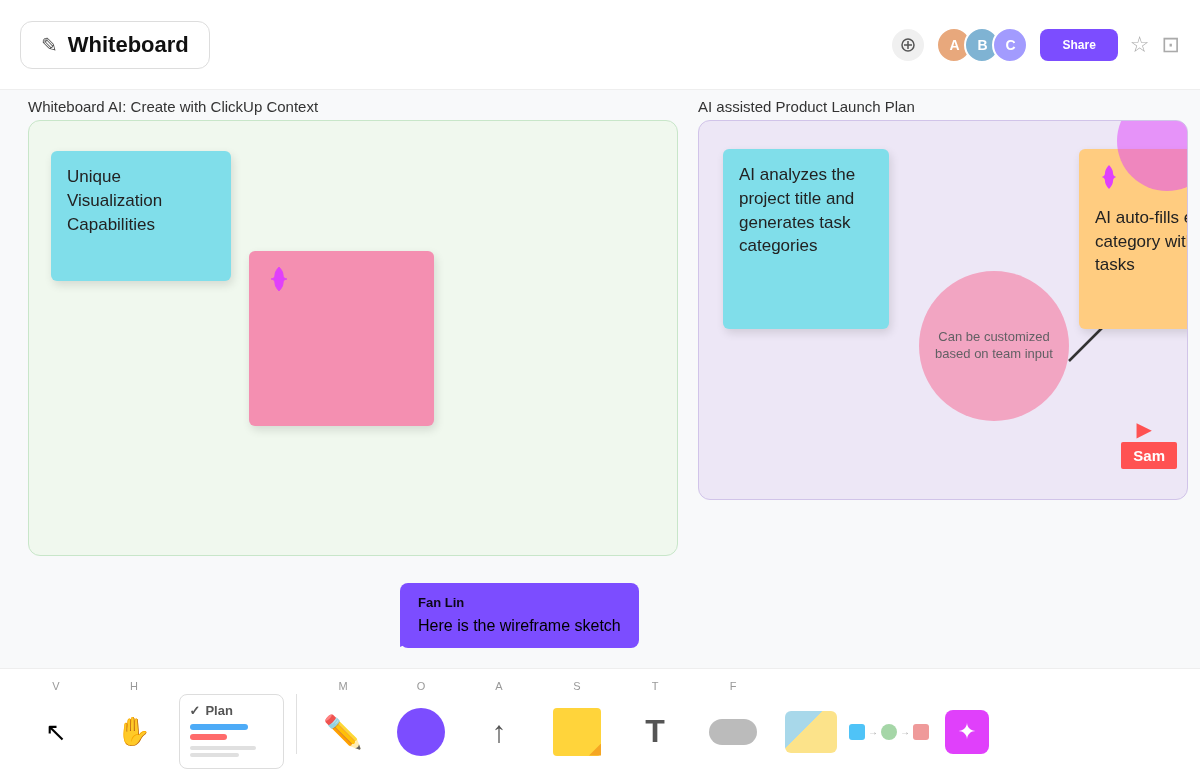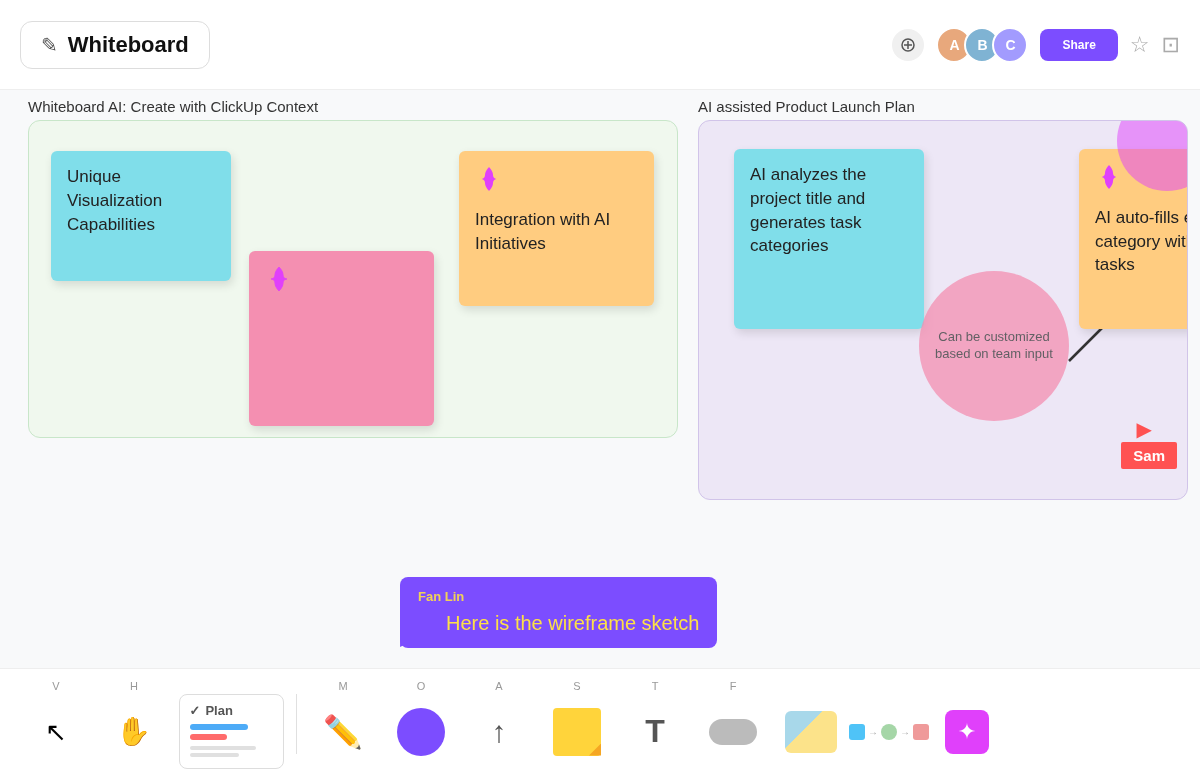--- a/index.html
+++ b/index.html
@@ -114,21 +114,21 @@
       font-weight: 500;
       position: absolute;
     }
 
     
     .left-board {
       position: absolute;
       left: 28px;
       top: 30px;
       width: 650px;
-      height: 318px;
+      height: 436px;
       background: #f0f8ee;
       border-radius: 12px;
       border: 1.5px solid #c8e6c9;
     }
 
     
     .right-board {
       position: absolute;
       left: 698px;
       top: 30px;
@@ -186,36 +186,35 @@
     }
 
     
     .cursor-tooltip {
       position: absolute;
       bottom: 20px;
       left: 400px;
     }
     .tooltip-box {
       background: #7c4dff;
-      color: #fde047;
+      color: #000000;
       border-radius: 8px;
       padding: 10px 18px;
       font-size: 15px;
       line-height: 1.5;
     }
     .tooltip-name {
       font-size: 13px;
       font-weight: 700;
       opacity: 0.9;
       margin-bottom: 2px;
     }
     .tooltip-msg {
-      font-size: 20px;
+      font-size: 16px;
       font-weight: 500;
-      margin-left: 28px;
     }
 
     
     .sam-label {
       position: absolute;
       right: 10px;
       bottom: 30px;
       background: #ff5252;
       color: #fff;
       border-radius: 2px;
@@ -454,33 +453,25 @@
     </div>
 
     <div class="sticky sticky-pink" style="left:220px; top:130px; width:185px; min-height:175px;">
       <span class="ai-icon">
         <svg width="28" height="28" viewBox="0 0 28 28" fill="none">
           <path d="M14 2C14 2 10 6 10 10C10 14 6 14 6 14C6 14 10 14 10 18C10 22 14 26 14 26C14 26 18 22 18 18C18 14 22 14 22 14C22 14 18 14 18 10C18 6 14 2 14 2Z" fill="#e040fb" stroke="#e040fb" stroke-width="1"></path>
         </svg>
       </span>
     </div>
 
-    <div class="sticky sticky-orange" style="left:430px; top:30px; width:195px; min-height:155px;">
-      <span class="ai-icon">
-        <svg width="28" height="28" viewBox="0 0 28 28" fill="none">
-          <path d="M14 2C14 2 10 6 10 10C10 14 6 14 6 14C6 14 10 14 10 18C10 22 14 26 14 26C14 26 18 22 18 18C18 14 22 14 22 14C22 14 18 14 18 10C18 6 14 2 14 2Z" fill="#e040fb"></path>
-        </svg>
-      </span>
-      <span>Integration with AI Initiatives</span>
-    </div>
   </div>
 
   <div class="right-board">
 
-    <div class="sticky sticky-teal" style="left:35px; top:28px; width:190px; min-height:180px;">
+    <div class="sticky sticky-teal" style="left:24px; top:28px; width:166px; min-height:180px;">
       <span>AI analyzes the project title and generates task categories</span>
     </div>
 
     <div class="circle-element" style="left:220px; top:150px; width:150px; height:150px;">
       <span>Can be customized based on team input</span>
     </div>
 
     <svg class="arrow-svg" style="left:360px; top:170px; width:80px; height:80px;">
       <line x1="10" y1="70" x2="60" y2="20" stroke="#333" stroke-width="2.5" marker-end="url(#arrowhead)"></line>
       <defs>

